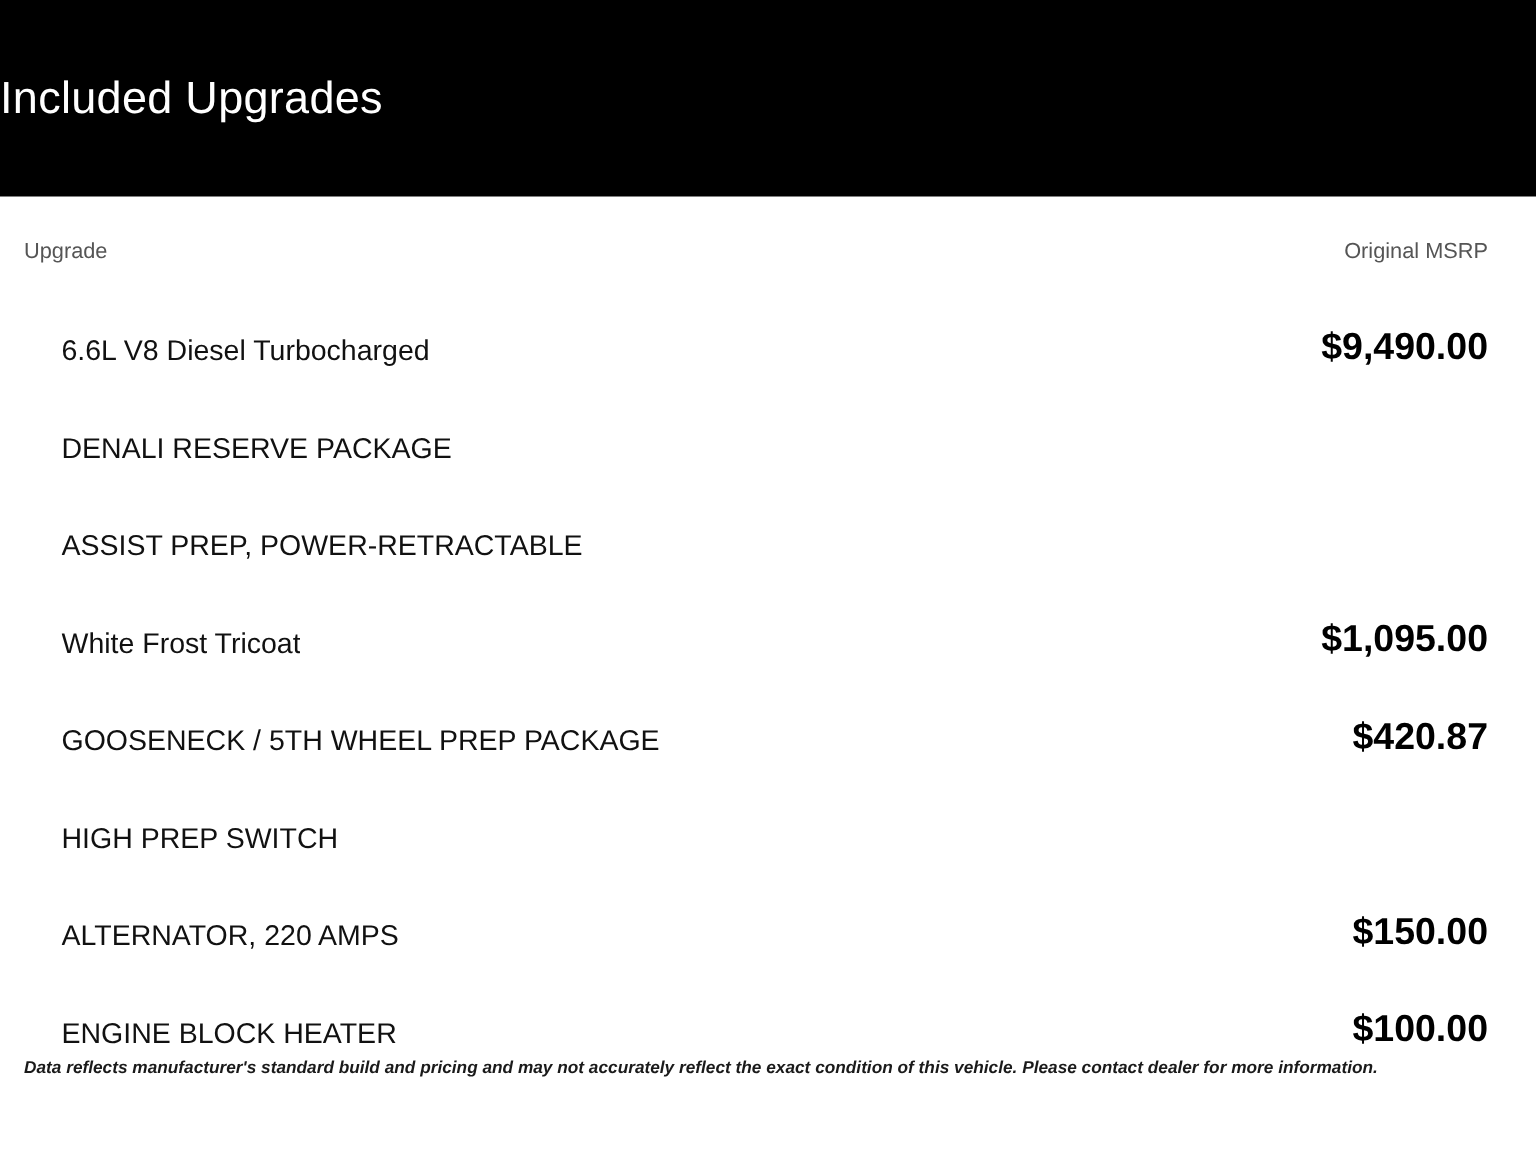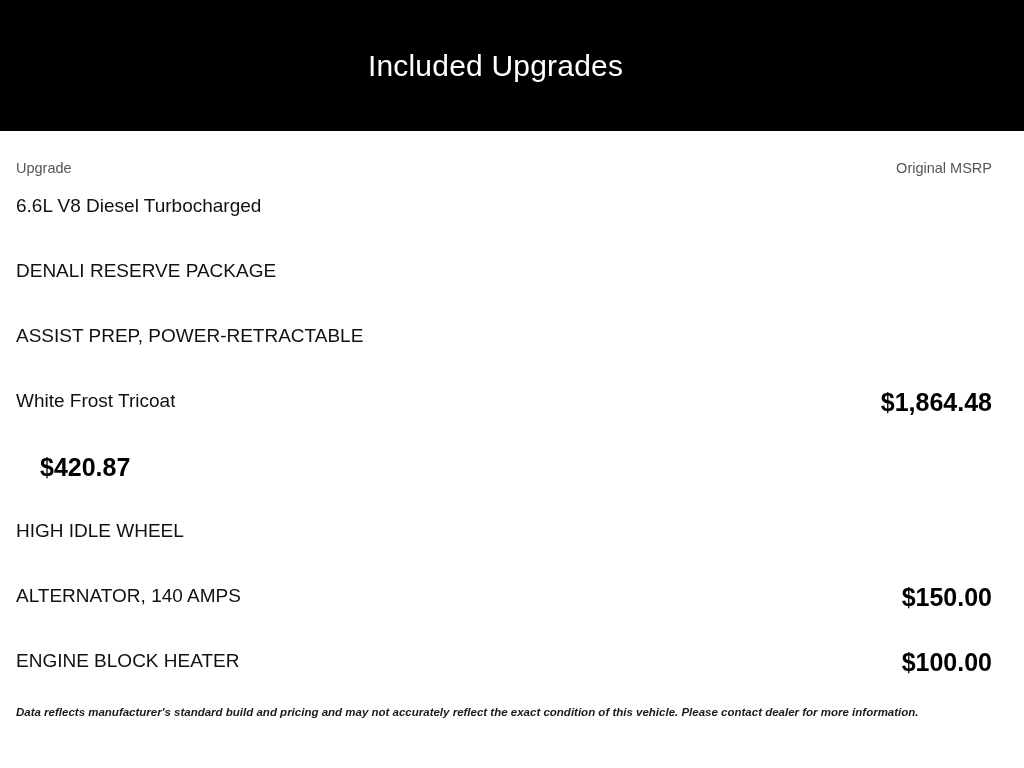--- a/index.html
+++ b/index.html
@@ -20,21 +20,21 @@
     position: relative;
     display: flex;
     flex-direction: column;
     background: #ffffff;
   }
   .header-band {
     height: 131px;
     background: #000000;
     display: flex;
     align-items: center;
-    justify-content: center;
+    justify-content: flex-start;
     box-sizing: border-box;
     padding-right: 33px;
   }
   .header-title {
     color: #ffffff;
     font-size: 30px;
     font-weight: 400;
     letter-spacing: 0.2px;
     line-height: 1;
   }
@@ -56,23 +56,24 @@
     font-size: 14.5px;
     color: #555555;
     font-weight: 400;
   }
   .rows {
     display: flex;
     flex-direction: column;
   }
   .row {
     display: flex;
-    align-items: flex-start;
+    align-items: flex-end;
     justify-content: space-between;
     height: 65px;
+    margin-left: 25px;
   }
   .row-name {
     font-size: 19px;
     color: #111111;
     font-weight: 400;
     padding-top: 14px;
     white-space: nowrap;
     overflow: hidden;
     text-overflow: ellipsis;
   }
@@ -107,45 +108,47 @@
 
     <div class="col-head">
       <div class="col-head-label">Upgrade</div>
       <div class="col-head-label">Original MSRP</div>
     </div>
 
     <div class="rows">
 
       <div class="row">
         <div class="row-name">6.6L V8 Diesel Turbocharged</div>
+        <div class="row-price">$9,490.00</div>
       </div>
 
       <div class="row">
         <div class="row-name">DENALI RESERVE PACKAGE</div>
       </div>
 
       <div class="row">
         <div class="row-name">ASSIST PREP, POWER-RETRACTABLE</div>
       </div>
 
       <div class="row">
         <div class="row-name">White Frost Tricoat</div>
-        <div class="row-price">$1,864.48</div>
+        <div class="row-price">$1,095.00</div>
       </div>
 
       <div class="row">
+        <div class="row-name">GOOSENECK / 5TH WHEEL PREP PACKAGE</div>
         <div class="row-price">$420.87</div>
       </div>
 
       <div class="row">
-        <div class="row-name">HIGH IDLE WHEEL</div>
+        <div class="row-name">HIGH PREP SWITCH</div>
       </div>
 
       <div class="row">
-        <div class="row-name">ALTERNATOR, 140 AMPS</div>
+        <div class="row-name">ALTERNATOR, 220 AMPS</div>
         <div class="row-price">$150.00</div>
       </div>
 
       <div class="row">
         <div class="row-name">ENGINE BLOCK HEATER</div>
         <div class="row-price">$100.00</div>
       </div>
 
     </div>
 

